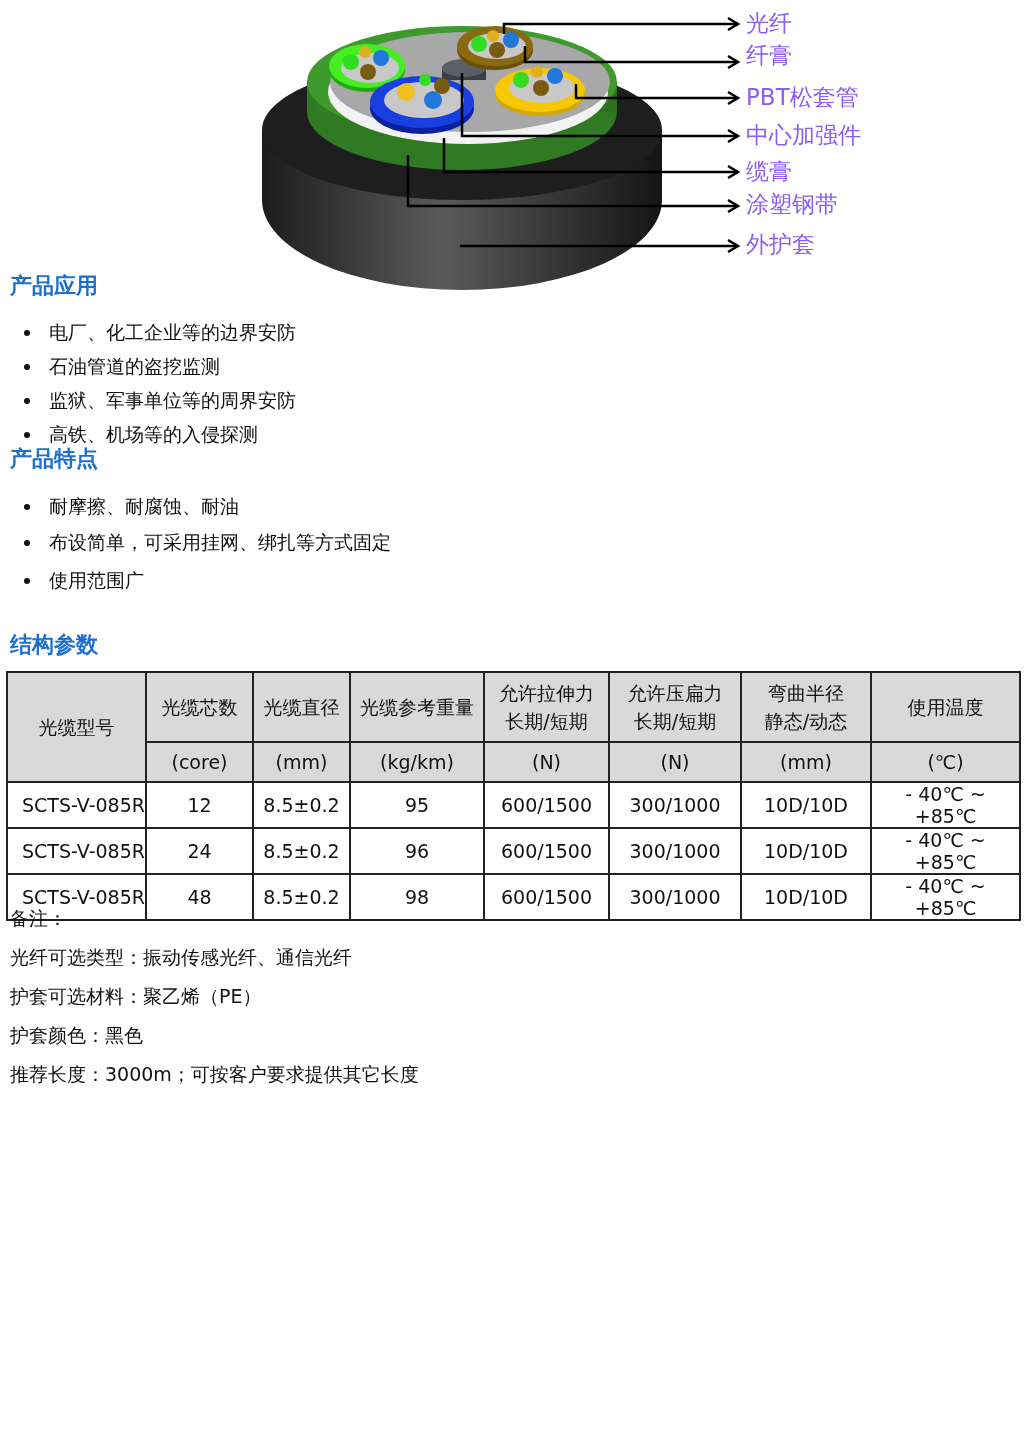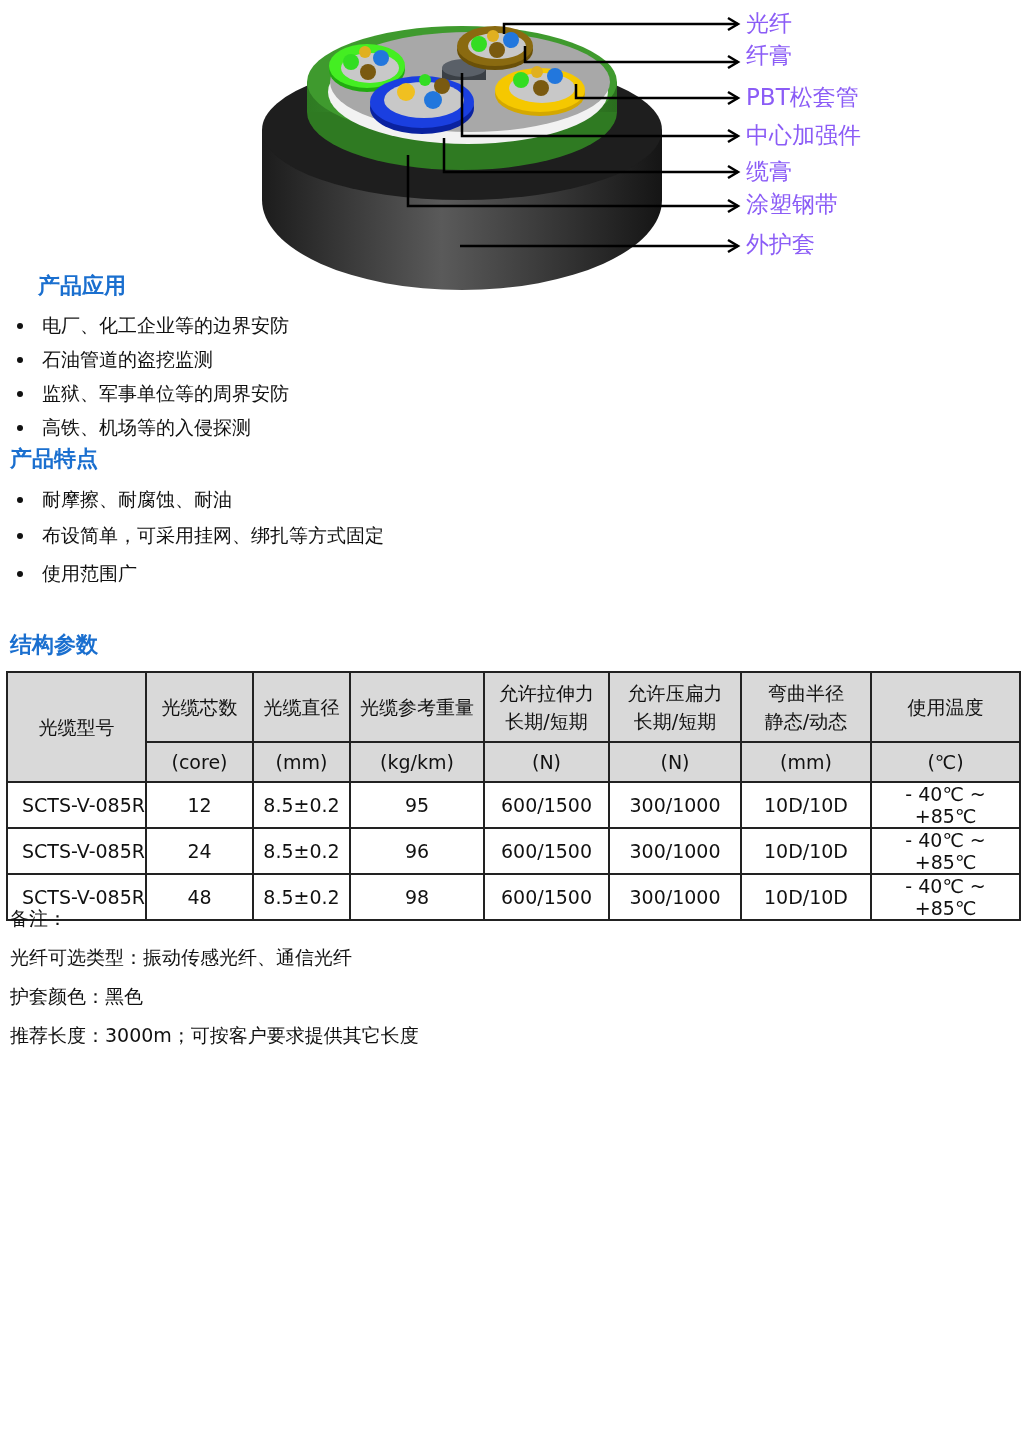--- a/index.html
+++ b/index.html
@@ -11,21 +11,21 @@
     .figure { position: absolute; left: 250px; top: 0; width: 620px; height: 290px; }
     .figure svg { position: absolute; left: 0; top: 0; }
     .callout-label {
       position: absolute; left: 496px; font-size: 23px; color: #8b5cf6; line-height: 1;
       white-space: nowrap;
     }
     .section-title {
       position: absolute; left: 10px; font-size: 22px; font-weight: bold; color: #1a6fcf;
       line-height: 1;
     }
-    .bullet-list { position: absolute; left: 10px; margin: 5px; padding: 0; list-style: none; }
+    .bullet-list { position: absolute; left: 10px; margin: 12px; padding: 0; list-style: none; }
     .bullet-item {
       position: relative; font-size: 19px; line-height: 1; height: 19px; padding-left: 27px;
       white-space: nowrap;
     }
     .bullet-dot {
       position: absolute; left: 2px; top: 7px; width: 6px; height: 6px; border-radius: 50%; background: #111;
     }
     table.spec {
       position: absolute; left: 6px; top: 671px; width: 1013px;
       border-collapse: collapse; table-layout: fixed; font-size: 19px;
@@ -129,21 +129,21 @@
   </svg>
   <div class="callout-label" style="top:12px;">光纤</div>
   <div class="callout-label" style="top:44px;">纤膏</div>
   <div class="callout-label" style="top:86px;">PBT松套管</div>
   <div class="callout-label" style="top:124px;">中心加强件</div>
   <div class="callout-label" style="top:160px;">缆膏</div>
   <div class="callout-label" style="top:193px;">涂塑钢带</div>
   <div class="callout-label" style="top:233px;">外护套</div>
 </div>
 
-<div class="section-title" style="top:275px;margin-left:28px;">产品应用</div>
+<div class="section-title" style="top:275px;">产品应用</div>
 <ul class="bullet-list" style="top:311px;">
   <li class="bullet-item" style="margin-bottom:15px;"><span class="bullet-dot"></span><span>电厂、化工企业等的边界安防</span></li>
   <li class="bullet-item" style="margin-bottom:15px;"><span class="bullet-dot"></span><span>石油管道的盗挖监测</span></li>
   <li class="bullet-item" style="margin-bottom:15px;"><span class="bullet-dot"></span><span>监狱、军事单位等的周界安防</span></li>
   <li class="bullet-item"><span class="bullet-dot"></span><span>高铁、机场等的入侵探测</span></li>
 </ul>
 
 <div class="section-title" style="top:448px;">产品特点</div>
 <ul class="bullet-list" style="top:485px;">
   <li class="bullet-item" style="margin-bottom:17px;"><span class="bullet-dot"></span><span>耐摩擦、耐腐蚀、耐油</span></li>
@@ -215,15 +215,16 @@
       <td>300/1000</td>
       <td>10D/10D</td>
       <td>- 40℃ ~ +85℃</td>
     </tr>
   </tbody>
 </table>
 
 <div class="notes">
   <div class="note-line">备注：</div>
   <div class="note-line">光纤可选类型：振动传感光纤、通信光纤</div>
+  <div class="note-line">护套可选材料：聚乙烯（PE）</div>
   <div class="note-line">护套颜色：黑色</div>
   <div class="note-line">推荐长度：3000m；可按客户要求提供其它长度</div>
 </div>
 
 </body></html>

